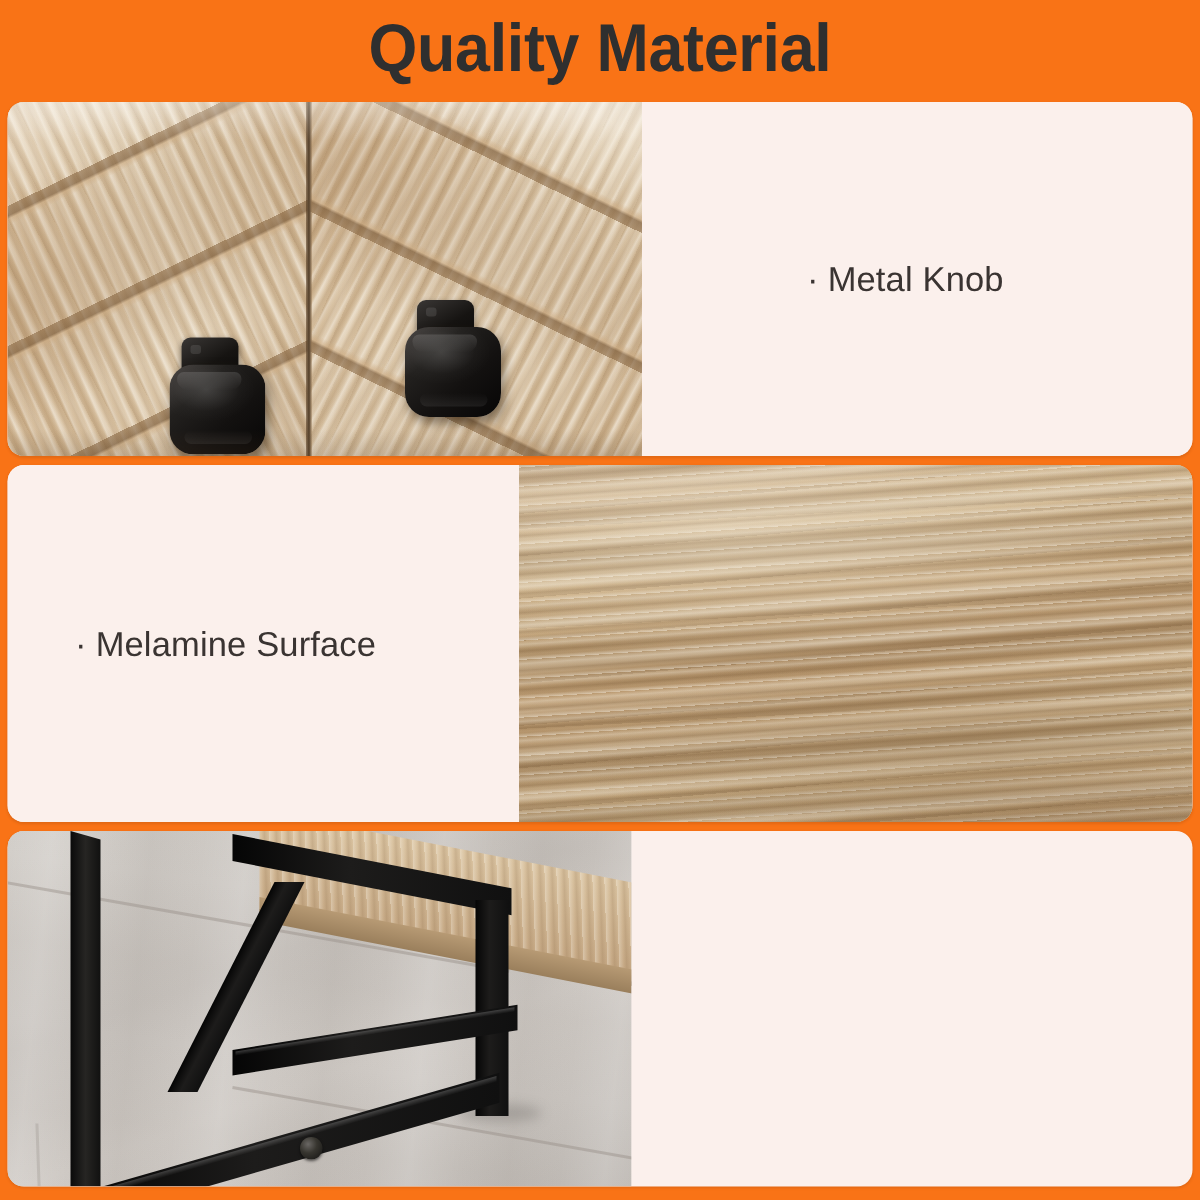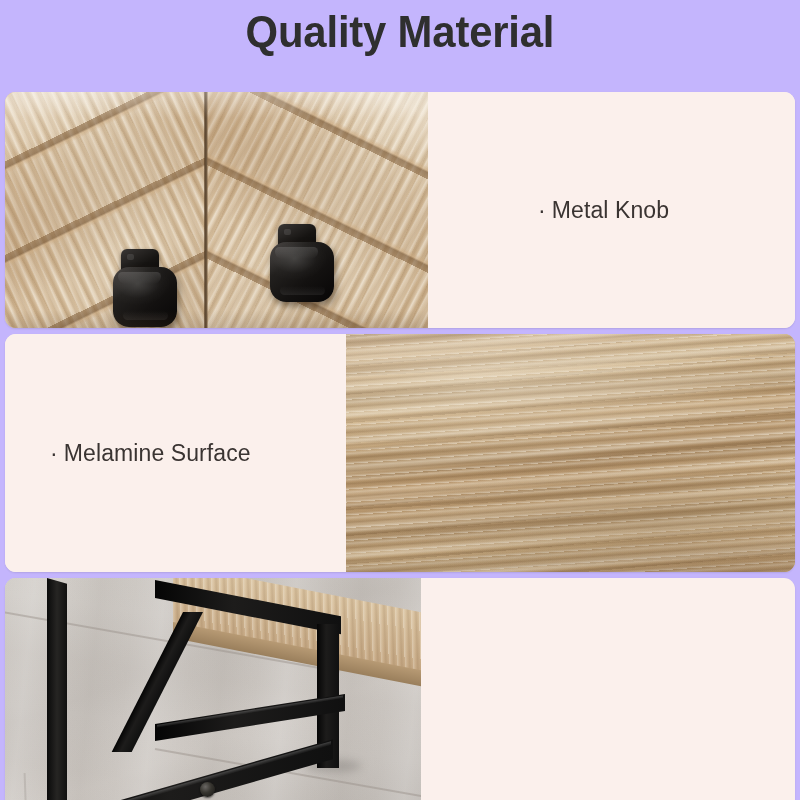--- a/index.html
+++ b/index.html
@@ -12,21 +12,21 @@
     height: 800px;
     overflow: hidden;
     font-family: "Liberation Sans", "DejaVu Sans", sans-serif;
     -webkit-font-smoothing: antialiased;
   }
 
   #page {
     position: relative;
     width: 800px;
     height: 800px;
-    background: #c4b5fd;
+    background: #f97316;
   }
 
   
   .title-bar {
     position: absolute;
     left: 0;
     top: 0;
     width: 800px;
     height: 64px;
     display: flex;
@@ -47,21 +47,20 @@
   
   .panel {
     position: absolute;
     left: 5px;
     width: 790px;
     border-radius: 11px;
     overflow: hidden;
     background: #fbf0ec;
     box-shadow: 0 1px 2px rgba(0,0,0,0.10);
     display: flex;
-    margin-top: 24px;
   }
   #panel-1 { top: 68px;  height: 236px; }
   #panel-2 { top: 310px; height: 238px; }
   #panel-3 { top: 554px; height: 237px; }
 
   .half { position: relative; height: 100%; overflow: hidden; }
   .photo { position: relative; height: 100%; overflow: hidden; }
   .caption-pane {
     position: relative;
     height: 100%;

